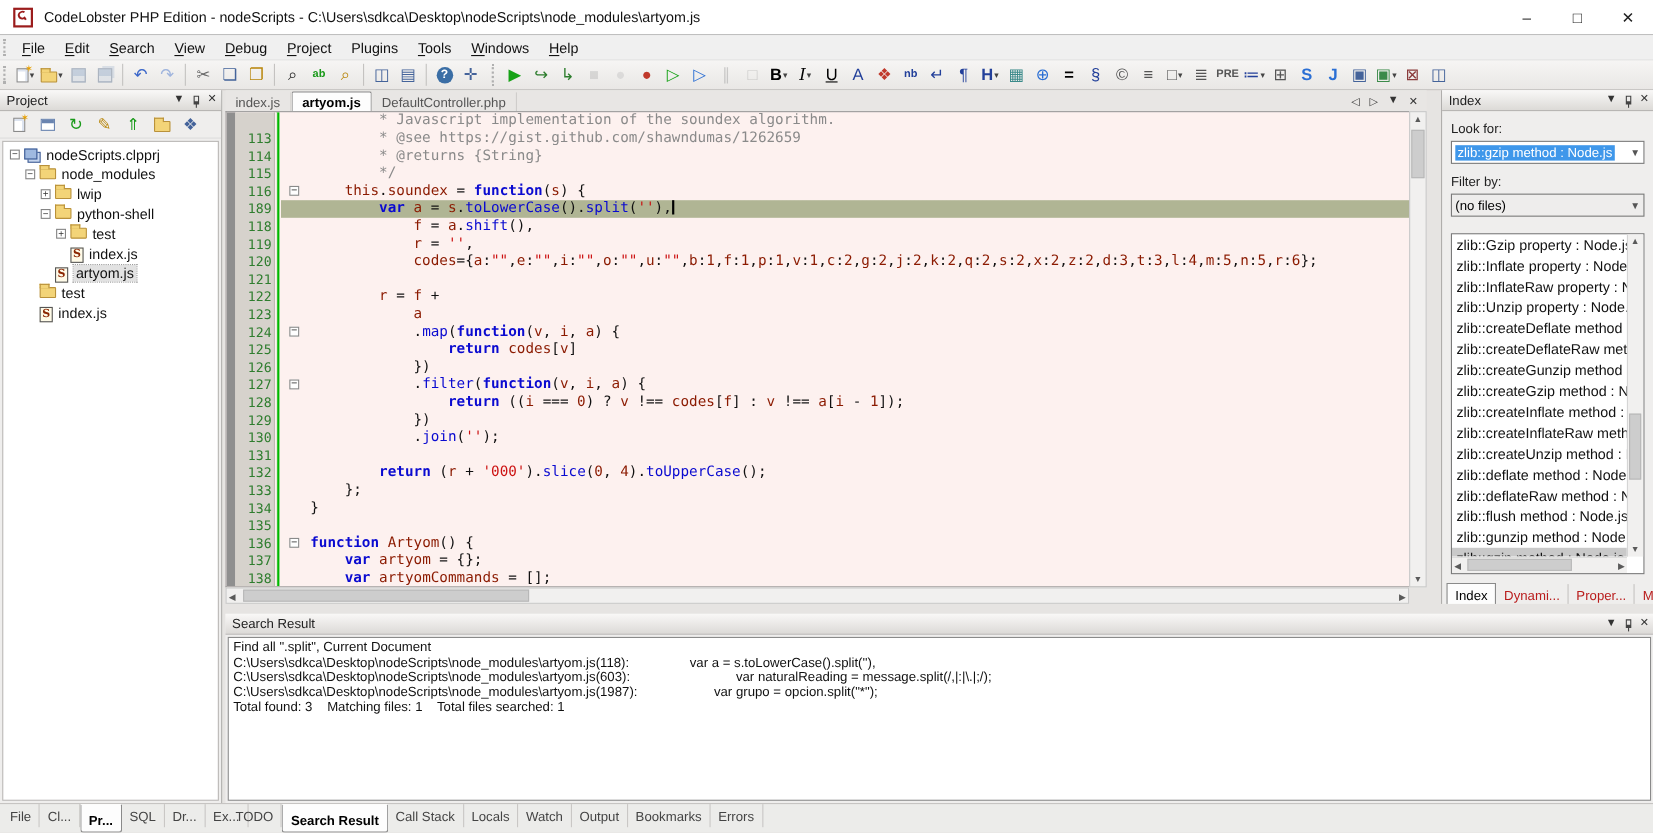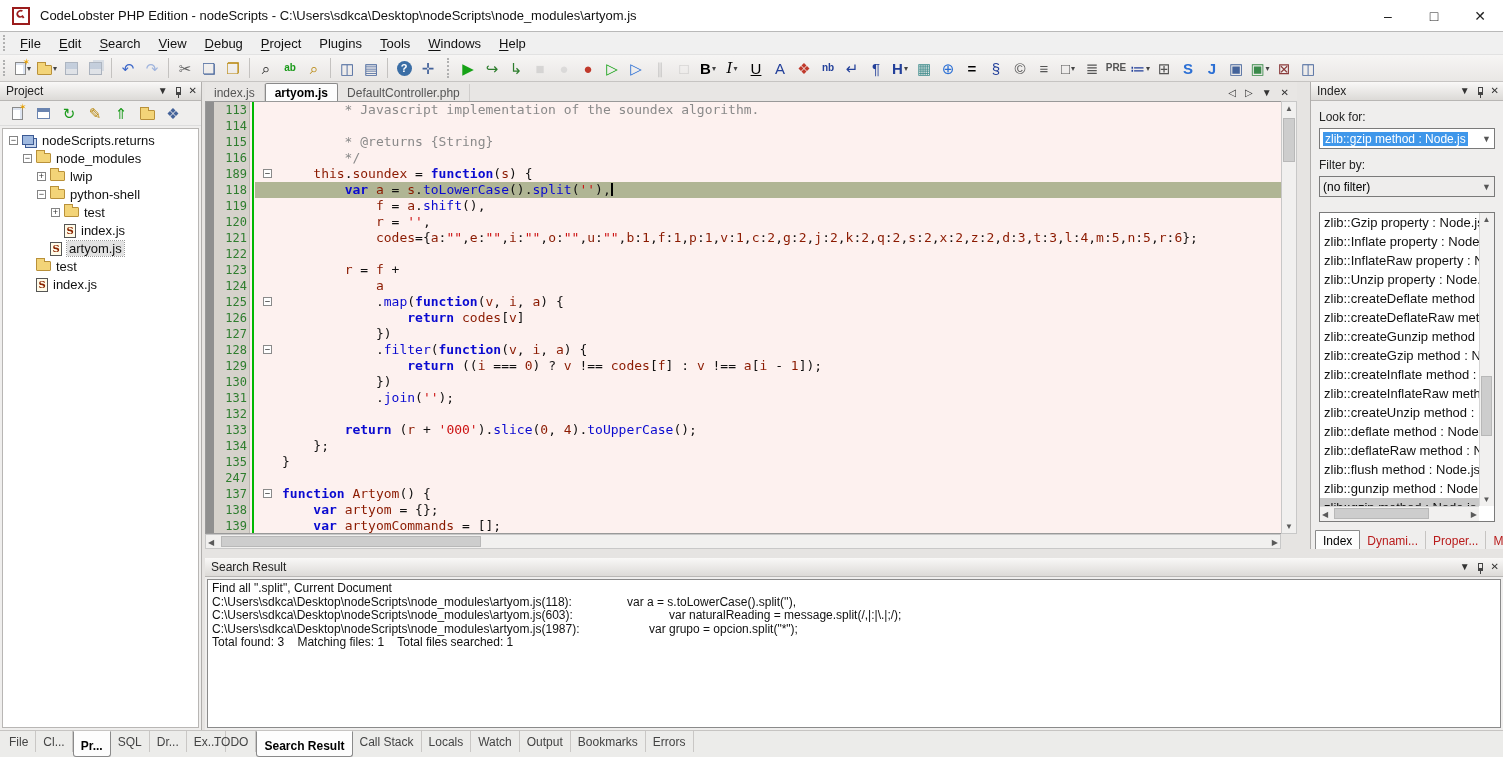--- a/index.html
+++ b/index.html
@@ -67,21 +67,21 @@
   #etabbar { height:19px; display:flex; align-items:flex-end; background:#e8e6e4; }
   .etab { padding:2px 9px 1px; font-size:12px; color:#555; border-right:1px solid #cfcdcb; }
   .etab.active { background:#fdfdfd; border:1px solid #8a8a8a; border-bottom:none; font-weight:bold; color:#000; border-radius:2px 2px 0 0; }
   #etab-controls { margin-left:auto; display:flex; gap:9px; padding:0 8px 3px 0; }
   .etab-ctl { font-size:10px; color:#333; }
   #codewrap { position:absolute; left:0; top:19px; width:1076px; height:433px; background:#fdf1ef; border:1px solid #999; border-right:none; overflow:hidden; }
   #gut-strip { position:absolute; left:0; top:0; bottom:0; width:8px; background:#8f8f8f; }
   #gut-num { position:absolute; left:8px; top:0; bottom:0; width:36px; background:#d6d2cc; border-right:1px solid #bdb9b3; }
   #gut-green { position:absolute; left:45px; top:0; bottom:0; width:3px; background:#00b800; border-left:1px solid #fdf1ef; }
   .cl { height:16px; line-height:16px; position:relative; padding-left:76px; font-family:"DejaVu Sans Mono", monospace; font-size:13px; white-space:pre; color:#111; }
-  .cl .ln { position:absolute; left:8px; top:0; width:33px; text-align:right; color:#2e7d2e; font-size:12px; }
+  .cl .ln { position:absolute; left:8px; top:16px; width:33px; text-align:right; color:#2e7d2e; font-size:12px; }
   .cl .fold { position:absolute; left:57px; top:3px; width:9px; height:9px; border:1px solid #8a8a8a; background:#fefefe; font-size:9px; line-height:7px; text-align:center; color:#333; }
   .cl.hl-line { background:linear-gradient(to right, transparent 49px, #b0b594 49px); }
   .caret { display:inline-block; width:2px; height:13px; background:#000; vertical-align:-2px; }
   .c-com { color:#8a8a8a; }
   .c-str { color:#cc1111; }
   .c-kw  { color:#0a0ad0; font-weight:bold; }
   .c-fn  { color:#0a0ad0; }
   .c-id  { color:#8b1a00; }
   .c-num { color:#8b1a00; }
 
@@ -361,21 +361,21 @@
         <span class="ci ci-folder"></span>
       </div>
       <div class="tbi">
         <span class="g" style="color: rgb(68, 99, 154);">❖</span>
       </div>
     </div>
   <div id="proj-tree">
       <div class="tree-row" style="padding-left: 6px;">
         <span class="exp">−</span>
         <span class="tree-icon"><span class="ci ci-proj"></span></span>
-        <span class="tree-label">nodeScripts.returns</span>
+        <span class="tree-label">nodeScripts.clpprj</span>
       </div>
       <div class="tree-row" style="padding-left: 20px;">
         <span class="exp">−</span>
         <span class="tree-icon"><span class="ci ci-folder"></span></span>
         <span class="tree-label">node_modules</span>
       </div>
       <div class="tree-row" style="padding-left: 34px;">
         <span class="exp">+</span>
         <span class="tree-icon"><span class="ci ci-folder"></span></span>
         <span class="tree-label">lwip</span>
@@ -424,21 +424,21 @@
         <span class="etab-ctl">▼</span>
         <span class="etab-ctl">✕</span>
       </div>
     </div>
   <div id="codewrap">
     <div id="gut-strip"></div>
     <div id="gut-num"></div>
     <div id="gut-green"></div>
     <div id="code-lines" style="position:relative;">
         <div class="cl"><span class="ln">113</span><span><span class="c-com">        * Javascript implementation of the soundex algorithm.</span></span></div>
-        <div class="cl"><span class="ln">114</span></div>
+        <div class="cl"><span class="ln">114</span><span><span class="c-com">        * @see https://gist.github.com/shawndumas/1262659</span></span></div>
         <div class="cl"><span class="ln">115</span><span><span class="c-com">        * @returns {String}</span></span></div>
         <div class="cl"><span class="ln">116</span><span><span class="c-com">        */</span></span></div>
         <div class="cl"><span class="ln">189</span><span class="fold">−</span><span>    <span class="c-id">this</span>.<span class="c-id">soundex</span> = <span class="c-kw">function</span>(<span class="c-id">s</span>) {</span></div>
         <div class="cl hl-line"><span class="ln">118</span><span>        <span class="c-kw">var</span> <span class="c-id">a</span> = <span class="c-id">s</span>.<span class="c-fn">toLowerCase</span>().<span class="c-fn">split</span>(<span class="c-str">''</span>),<span class="caret"></span></span></div>
         <div class="cl"><span class="ln">119</span><span>            <span class="c-id">f</span> = <span class="c-id">a</span>.<span class="c-fn">shift</span>(),</span></div>
         <div class="cl"><span class="ln">120</span><span>            <span class="c-id">r</span> = <span class="c-str">''</span>,</span></div>
         <div class="cl"><span class="ln">121</span><span>            <span class="c-id">codes</span>={<span class="c-id">a</span>:<span class="c-str">""</span>,<span class="c-id">e</span>:<span class="c-str">""</span>,<span class="c-id">i</span>:<span class="c-str">""</span>,<span class="c-id">o</span>:<span class="c-str">""</span>,<span class="c-id">u</span>:<span class="c-str">""</span>,<span class="c-id">b</span>:<span class="c-num">1</span>,<span class="c-id">f</span>:<span class="c-num">1</span>,<span class="c-id">p</span>:<span class="c-num">1</span>,<span class="c-id">v</span>:<span class="c-num">1</span>,<span class="c-id">c</span>:<span class="c-num">2</span>,<span class="c-id">g</span>:<span class="c-num">2</span>,<span class="c-id">j</span>:<span class="c-num">2</span>,<span class="c-id">k</span>:<span class="c-num">2</span>,<span class="c-id">q</span>:<span class="c-num">2</span>,<span class="c-id">s</span>:<span class="c-num">2</span>,<span class="c-id">x</span>:<span class="c-num">2</span>,<span class="c-id">z</span>:<span class="c-num">2</span>,<span class="c-id">d</span>:<span class="c-num">3</span>,<span class="c-id">t</span>:<span class="c-num">3</span>,<span class="c-id">l</span>:<span class="c-num">4</span>,<span class="c-id">m</span>:<span class="c-num">5</span>,<span class="c-id">n</span>:<span class="c-num">5</span>,<span class="c-id">r</span>:<span class="c-num">6</span>};</span></div>
         <div class="cl"><span class="ln">122</span><span></span></div>
         <div class="cl"><span class="ln">123</span><span>        <span class="c-id">r</span> = <span class="c-id">f</span> +</span></div>
         <div class="cl"><span class="ln">124</span><span>            <span class="c-id">a</span></span></div>
@@ -446,21 +446,21 @@
         <div class="cl"><span class="ln">126</span><span>                <span class="c-kw">return</span> <span class="c-id">codes</span>[<span class="c-id">v</span>]</span></div>
         <div class="cl"><span class="ln">127</span><span>            })</span></div>
         <div class="cl"><span class="ln">128</span><span class="fold">−</span><span>            .<span class="c-fn">filter</span>(<span class="c-kw">function</span>(<span class="c-id">v</span>, <span class="c-id">i</span>, <span class="c-id">a</span>) {</span></div>
         <div class="cl"><span class="ln">129</span><span>                <span class="c-kw">return</span> ((<span class="c-id">i</span> === <span class="c-num">0</span>) ? <span class="c-id">v</span> !== <span class="c-id">codes</span>[<span class="c-id">f</span>] : <span class="c-id">v</span> !== <span class="c-id">a</span>[<span class="c-id">i</span> - <span class="c-num">1</span>]);</span></div>
         <div class="cl"><span class="ln">130</span><span>            })</span></div>
         <div class="cl"><span class="ln">131</span><span>            .<span class="c-fn">join</span>(<span class="c-str">''</span>);</span></div>
         <div class="cl"><span class="ln">132</span><span></span></div>
         <div class="cl"><span class="ln">133</span><span>        <span class="c-kw">return</span> (<span class="c-id">r</span> + <span class="c-str">'000'</span>).<span class="c-fn">slice</span>(<span class="c-num">0</span>, <span class="c-num">4</span>).<span class="c-fn">toUpperCase</span>();</span></div>
         <div class="cl"><span class="ln">134</span><span>    };</span></div>
         <div class="cl"><span class="ln">135</span><span>}</span></div>
-        <div class="cl"><span class="ln">247</span><span></span></div>
+        <div class="cl"><span class="ln">136</span><span></span></div>
         <div class="cl"><span class="ln">137</span><span class="fold">−</span><span><span class="c-kw">function</span> <span class="c-id">Artyom</span>() {</span></div>
         <div class="cl"><span class="ln">138</span><span>    <span class="c-kw">var</span> <span class="c-id">artyom</span> = {};</span></div>
         <div class="cl"><span class="ln">139</span><span>    <span class="c-kw">var</span> <span class="c-id">artyomCommands</span> = [];</span></div>
       </div>
   </div>
   <div id="ed-vscroll" class="sb">
     <div class="sb-btn" style="left:0;top:2px;width:14px;">▲</div>
     <div class="sb-thumb" style="left:1px;top:16px;width:12px;height:44px;"></div>
     <div class="sb-btn" style="left:0;bottom:2px;width:14px;">▼</div>
   </div>
@@ -480,21 +480,21 @@
       <span class="ph-btn">✕</span>
     </span>
   </div>
   <div class="rp-label">Look for:</div>
   <div class="combo">
     <span class="sel-text">zlib::gzip method : Node.js</span>
     <span class="arrow">▼</span>
   </div>
   <div class="rp-label">Filter by:</div>
   <div class="combo flat">
-    <span>(no filter)</span>
+    <span>(no files)</span>
     <span class="arrow">▼</span>
   </div>
   <div id="idx-list">
     <div id="idx-rows">
         <div class="idx-row">zlib::Gzip property : Node.js</div>
         <div class="idx-row">zlib::Inflate property : Node.js</div>
         <div class="idx-row">zlib::InflateRaw property : Node.js</div>
         <div class="idx-row">zlib::Unzip property : Node.js</div>
         <div class="idx-row">zlib::createDeflate method : Node.js</div>
         <div class="idx-row">zlib::createDeflateRaw method : Node.js</div>

